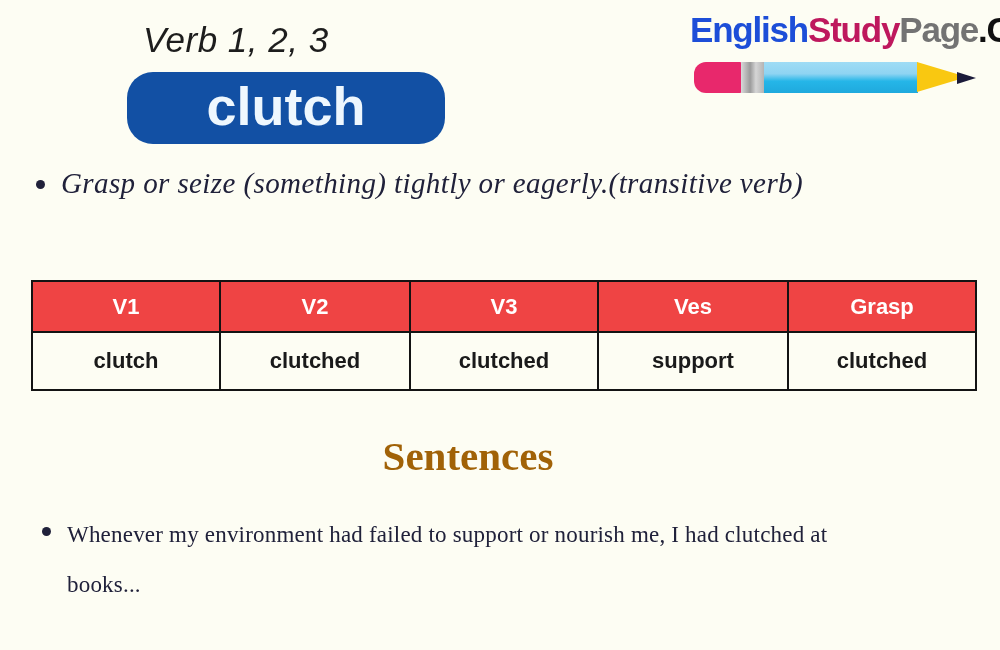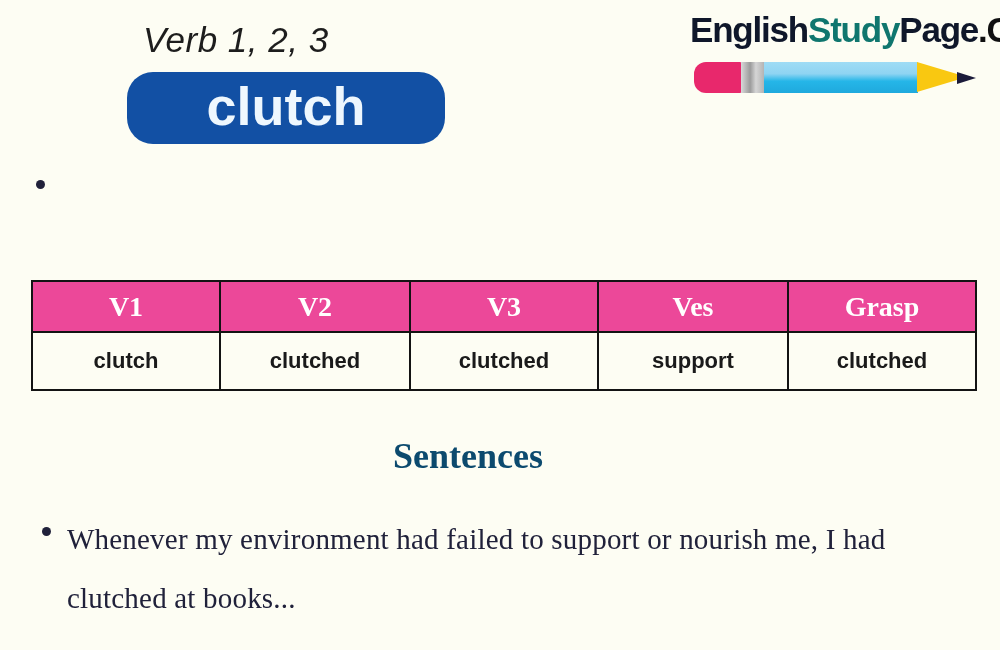--- a/index.html
+++ b/index.html
@@ -71,23 +71,23 @@
   #brand-wordmark {
     position: absolute;
     left: 0; top: 0;
     font-family: "Liberation Sans", sans-serif;
     font-weight: bold;
     font-size: 35px;
     line-height: 44px;
     letter-spacing: -1.2px;
     white-space: nowrap;
   }
-  #brand-wordmark .w-english { color: #0f172a; }
-  #brand-wordmark .w-study   { color: #0f766e; }
-  #brand-wordmark .w-page    { color: #0f172a; }
+  #brand-wordmark .w-english { color: #1d4ed8; }
+  #brand-wordmark .w-study   { color: #be185d; }
+  #brand-wordmark .w-page    { color: #737373; }
   #brand-wordmark .w-com     { color: #101010; }
 
   #pencil-icon {
     position: absolute;
     left: 4px;
     top: 54px;
     width: 288px;
     height: 31px;
   }
   .pencil-eraser {
@@ -166,25 +166,25 @@
     table-layout: fixed;
   }
   #conjugation-table th,
   #conjugation-table td {
     border: 2px solid #131313;
     text-align: center;
     font-family: "Liberation Sans", sans-serif;
     font-weight: bold;
   }
   #conjugation-table th {
-    background: #ec4899;
+    background: #ef4444;
     color: #ffffff;
     height: 47px;
-    font-family: Liberation Serif, serif;
-    font-size: 28px;
+    font-family: Liberation Sans, sans-serif;
+    font-size: 22px;
   }
   #conjugation-table td {
     background: #fdfdf3;
     color: #1a1a1a;
     height: 54px;
     font-size: 22px;
   }
   #conjugation-table col.c1 { width: 188px; }
   #conjugation-table col.c2 { width: 190px; }
   #conjugation-table col.c3 { width: 188px; }
@@ -193,23 +193,23 @@
 
   
   #sentences-heading {
     position: absolute;
     left: 0;
     top: 437px;
     width: 936px;
     text-align: center;
     font-family: "Liberation Serif", serif;
     font-weight: bold;
-    font-size: 36px;
+    font-size: 41px;
     line-height: 38px;
-    color: #0c4a6e;
+    color: #a16207;
   }
   #sentences-list {
     position: absolute;
     left: 42px;
     top: 510px;
     width: 900px;
   }
   .sentence-item {
     display: flex;
     align-items: flex-start;
@@ -218,22 +218,22 @@
   .sentence-bullet {
     width: 9px;
     height: 9px;
     border-radius: 50%;
     background: #20213a;
     margin-top: 17px;
     flex: 0 0 auto;
   }
   .sentence-text {
     font-family: "Liberation Serif", serif;
-    font-size: 29px;
-    line-height: 59px;
+    font-size: 23px;
+    line-height: 50px;
     color: #20213a;
     letter-spacing: 0.2px;
     max-width: 840px;
   }
 </style>
 </head>
 <body>
 
 <div id="page-header">
 
@@ -253,20 +253,21 @@
       <div class="pencil-body"></div>
       <div class="pencil-tip"></div>
       <div class="pencil-lead"></div>
     </div>
   </div>
 </div>
 
 <div id="definition-list">
   <div class="def-item">
     <span class="bullet-dot"></span>
+    <span class="def-text">Grasp or seize (something) tightly or eagerly.(transitive verb)</span>
   </div>
 </div>
 
 <table id="conjugation-table">
   <colgroup>
     <col class="c1">
       <col class="c2">
       <col class="c3">
       <col class="c4">
       <col class="c5">

